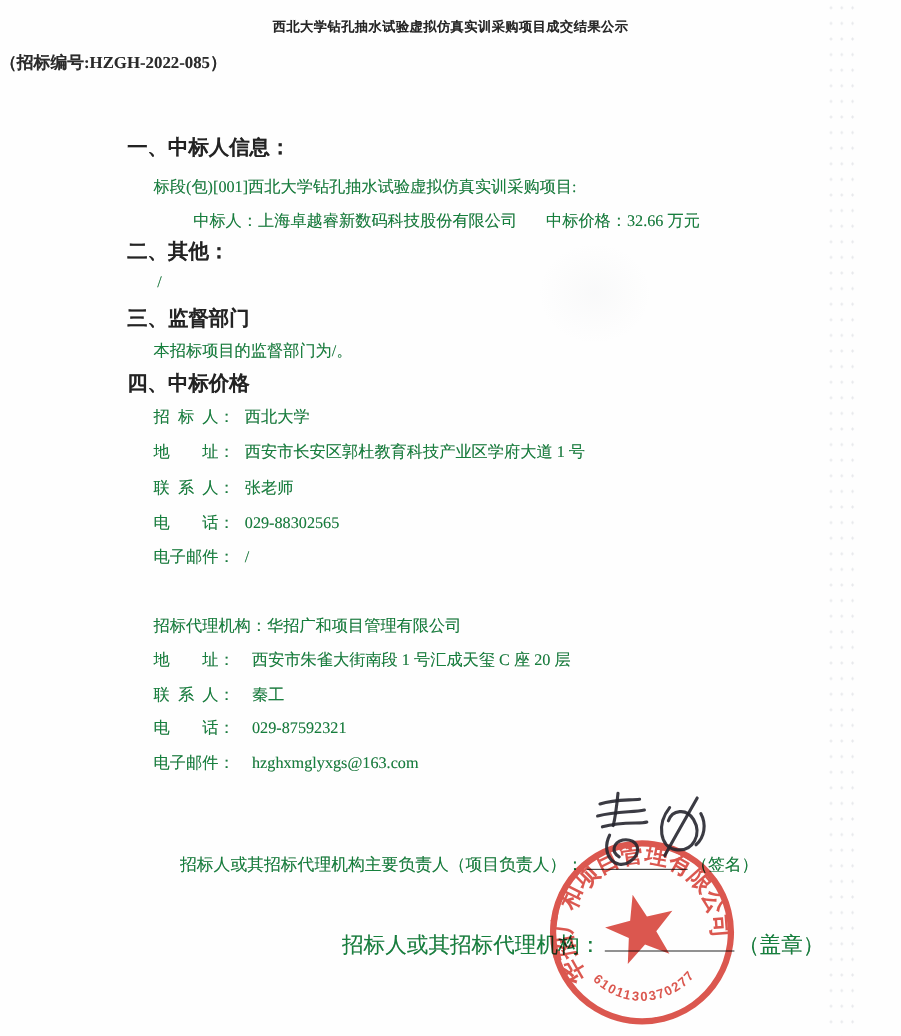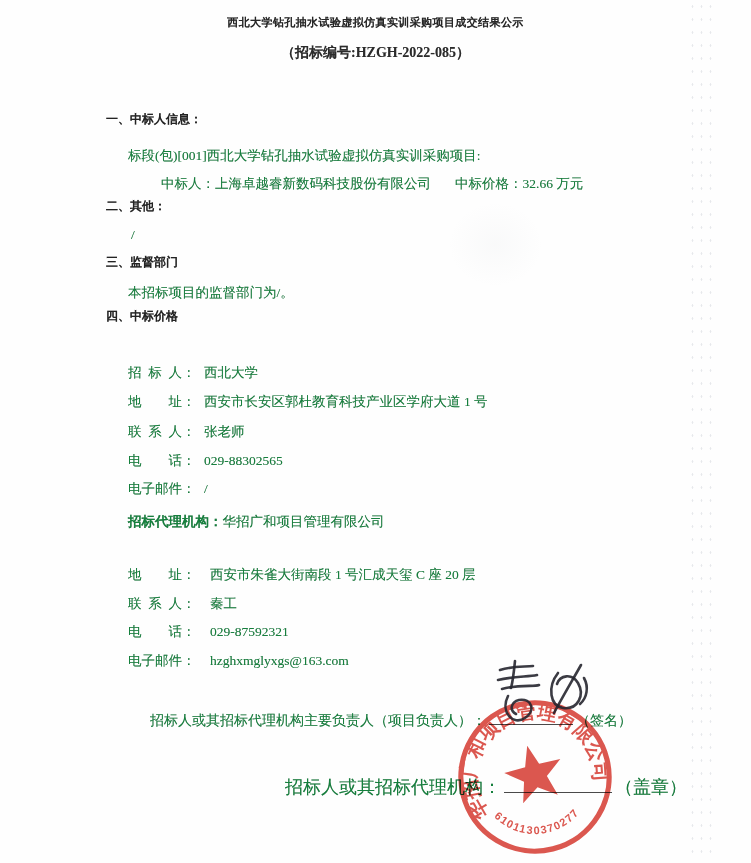--- a/index.html
+++ b/index.html
@@ -11,28 +11,28 @@
     font-family:"Liberation Serif","DejaVu Serif",serif;
     color:var(--ink);
   }
   .abs { position:absolute; white-space:nowrap; }
   .title {
     left:0; top:15px; width:751px; text-align:center;
     font-size:11px; font-weight:bold; letter-spacing:.4px; color:#262626;
     text-shadow:0 0 .4px rgba(60,60,60,.45);
   }
   .subtitle {
-    left:0; top:44px; width:751px; text-align:center;
+    left:0; top:44px; width:751px; text-align:left;
     font-size:14px; font-weight:bold; color:#2b2b2b;
     text-shadow:0 0 .4px rgba(60,60,60,.4);
   }
-  .heading { font-size:12px; font-weight:bold; color:#232323; text-shadow:0 0 .4px rgba(50,50,50,.5); }
+  .heading { font-size:17px; font-weight:bold; color:#232323; text-shadow:0 0 .4px rgba(50,50,50,.5); }
   .body-line { font-size:13.5px; color:#15803d; text-shadow:0 0 .4px rgba(70,70,70,.4); }
-  .label { display:inline-block; width:76px;margin-top:25px; }
-  .label-natural { display:inline;font-weight:bold; }
+  .label { display:inline-block; width:76px; }
+  .label-natural { display:inline; }
   .val { display:inline; }
   .gap { margin-left:6px; }
   .uline { display:inline-block; border-bottom:1.2px solid #4a4a4a; height:13px; vertical-align:baseline; margin:0 3px; }
   .u1 { width:84px; } .u2 { width:108px; }
   .seal {
     position:absolute; left:440px; top:682px; width:190px; height:190px;
     transform:rotate(-14deg); opacity:.9; mix-blend-mode:multiply;
   }
   .seal-ring { stroke:var(--seal); stroke-width:5.5; fill:none; }
   .seal-text { fill:var(--seal); font-weight:bold; font-family:"Liberation Serif",serif; }

